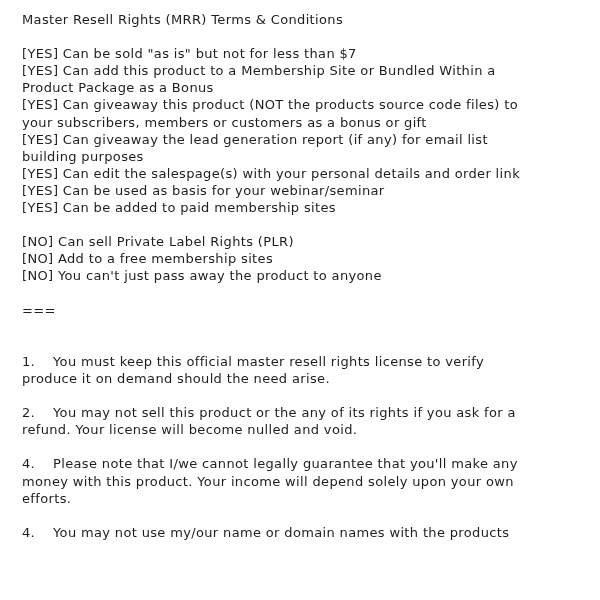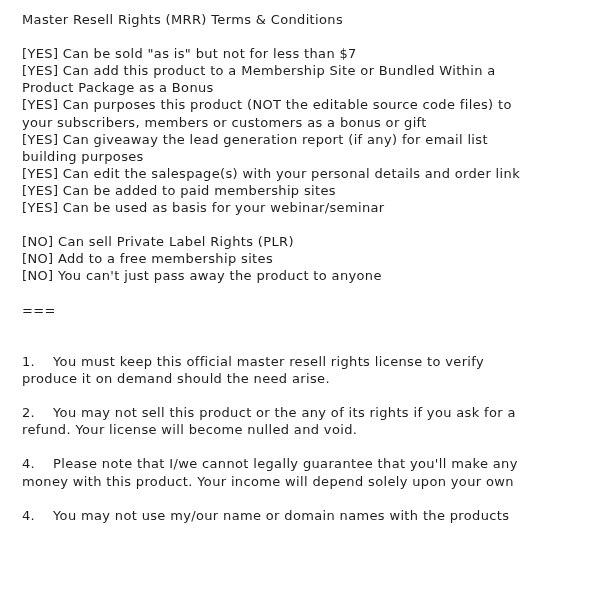--- a/index.html
+++ b/index.html
@@ -31,39 +31,40 @@
 </head>
 <body>
 
 <main class="doc">
   <div>
       <div class="line">Master Resell Rights (MRR) Terms &amp; Conditions</div>
       <div class="line"></div>
       <div class="line">[YES] Can be sold "as is" but not for less than $7</div>
       <div class="line">[YES] Can add this product to a Membership Site or Bundled Within a</div>
       <div class="line">Product Package as a Bonus</div>
-      <div class="line">[YES] Can purposes this product (NOT the editable source code files) to</div>
+      <div class="line">[YES] Can giveaway this product (NOT the products source code files) to</div>
       <div class="line">your subscribers, members or customers as a bonus or gift</div>
       <div class="line">[YES] Can giveaway the lead generation report (if any) for email list</div>
       <div class="line">building purposes</div>
       <div class="line">[YES] Can edit the salespage(s) with your personal details and order link</div>
+      <div class="line">[YES] Can be used as basis for your webinar/seminar</div>
       <div class="line">[YES] Can be added to paid membership sites</div>
-      <div class="line">[YES] Can be used as basis for your webinar/seminar</div>
       <div class="line"></div>
       <div class="line">[NO] Can sell Private Label Rights (PLR)</div>
       <div class="line">[NO] Add to a free membership sites</div>
       <div class="line">[NO] You can't just pass away the product to anyone</div>
       <div class="line"></div>
       <div class="line">===</div>
       <div class="line"></div>
       <div class="line"></div>
       <div class="line">1.    You must keep this official master resell rights license to verify</div>
       <div class="line">produce it on demand should the need arise.</div>
       <div class="line"></div>
       <div class="line">2.    You may not sell this product or the any of its rights if you ask for a</div>
       <div class="line">refund. Your license will become nulled and void.</div>
       <div class="line"></div>
       <div class="line">4.    Please note that I/we cannot legally guarantee that you'll make any</div>
       <div class="line">money with this product. Your income will depend solely upon your own</div>
+      <div class="line">efforts.</div>
       <div class="line"></div>
       <div class="line">4.    You may not use my/our name or domain names with the products</div>
     </div>
 </main>
 
 </body></html>

